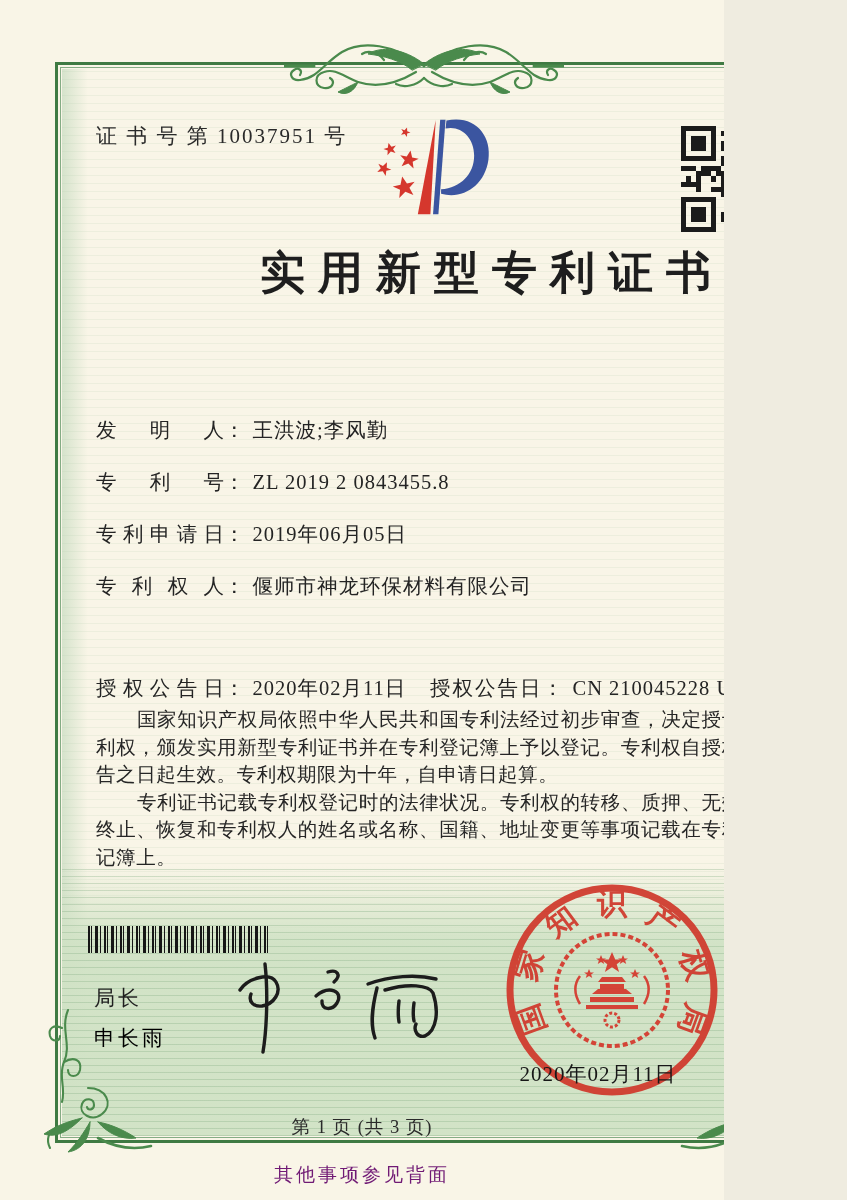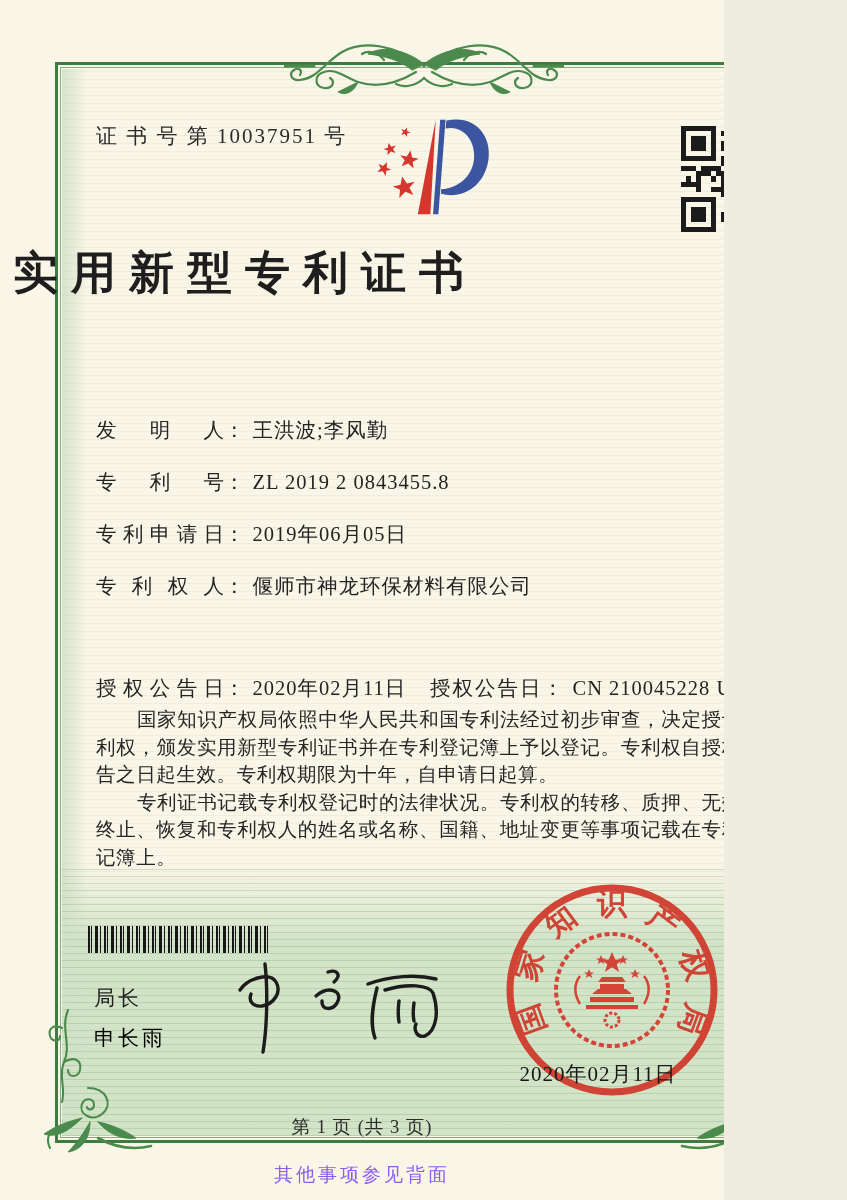--- a/index.html
+++ b/index.html
@@ -17,21 +17,21 @@
     background:repeating-linear-gradient(0deg,rgba(150,185,150,.12) 0 1px,transparent 1px 8px);}
   .band-left{position:absolute;left:62px;top:69px;bottom:0;width:26px;height:1067px;
     background:linear-gradient(90deg,rgba(170,205,170,.45),rgba(170,205,170,0));}
   .band-bottom{position:absolute;left:62px;top:866px;width:718px;height:270px;
     background:
       repeating-linear-gradient(0deg,rgba(130,172,130,.33) 0 1px,rgba(130,172,130,0) 1px 7px),
       linear-gradient(0deg,rgba(208,226,197,.95) 0 72%,rgba(208,226,197,0) 100%);}
 
   
   .cert-no{position:absolute;left:96px;top:122px;font-size:21px;letter-spacing:2px;color:#2a2a2a;}
-  .title{position:absolute;left:0;right:0;top:243px;text-align:left;
+  .title{position:absolute;left:0;right:0;top:243px;text-align:right;
          font-size:45px;font-weight:bold;letter-spacing:13px;text-indent:13px;color:#1e1e1e;}
   .row{position:absolute;left:96px;font-size:20.5px;color:#242424;white-space:nowrap;}
   .lab{display:inline-block;width:128px;text-align:justify;text-align-last:justify;vertical-align:bottom;}
   .colon{margin:0 2px 0 0;}
   .val{margin-left:6px;letter-spacing:1px;}
   .grant-no{position:absolute;left:334px;letter-spacing:1.5px;}
   .paras{position:absolute;left:96px;top:706px;width:666px;font-size:19.5px;line-height:27.5px;
          text-align:justify;color:#262626;letter-spacing:.6px;}
   .paras p{margin:0;text-indent:2.1em;}
 
@@ -42,21 +42,21 @@
     background:repeating-linear-gradient(90deg,#161616 0 2px,transparent 2px 3px,
       #161616 3px 4px,transparent 4px 7px,#161616 7px 10px,transparent 10px 12px,
       #161616 12px 13px,transparent 13px 16px);}
 
   .seal{position:absolute;left:502px;top:880px;width:220px;height:220px;opacity:.93;}
   .seal-date{position:absolute;left:505px;top:1060px;width:186px;text-align:center;
              font-size:21px;letter-spacing:1px;color:#171717;}
   .page-info{position:absolute;left:0;right:0;top:1114px;text-align:center;font-size:18.5px;
              letter-spacing:1px;color:#2a2a2a;}
   .back-note{position:absolute;left:0;right:0;top:1162px;text-align:center;font-size:19px;
-             letter-spacing:3px;color:#8b5cf6;}
+             letter-spacing:3px;color:#701a75;}
 
   .logo{position:absolute;left:358px;top:112px;}
   .qr{position:absolute;left:681px;top:126px;width:106px;height:106px;}
   .sig{position:absolute;left:218px;top:950px;}
 
   .orn-top{position:absolute;left:284px;top:26px;}
   .orn-bl{position:absolute;left:38px;top:1008px;}
   .orn-br{position:absolute;left:680px;top:1008px;transform:scaleX(-1);}
 </style>
 </head>

